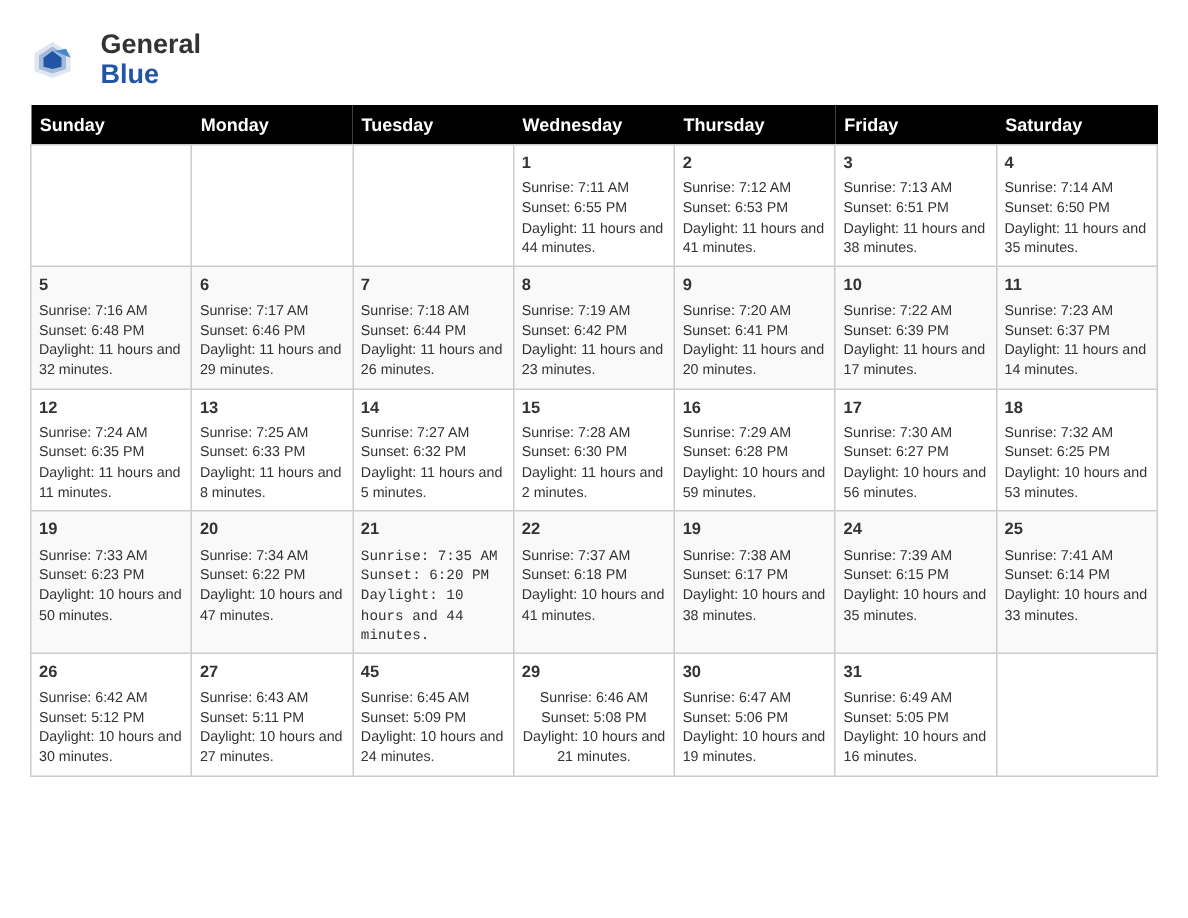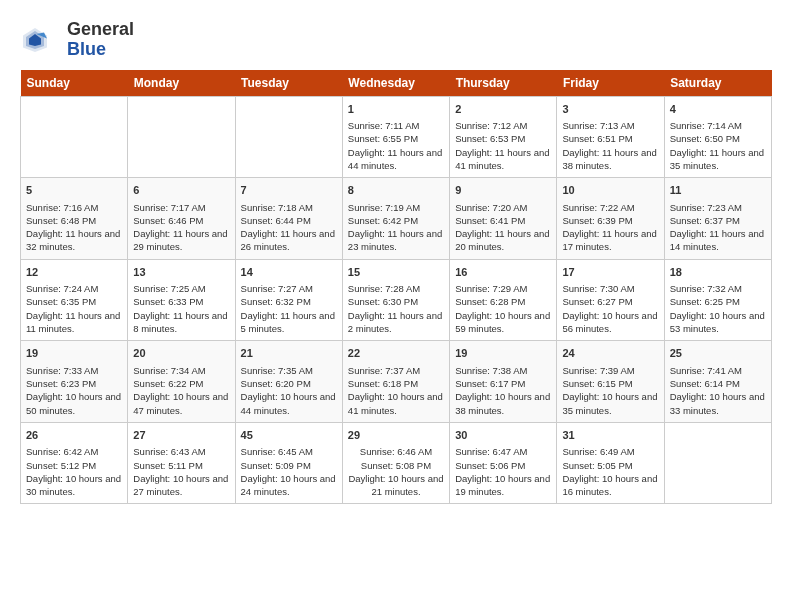--- a/index.html
+++ b/index.html
@@ -43,21 +43,21 @@
     .subtitle {
       font-size: 14px;
       color: #555;
     }
     table {
       width: 100%;
       border-collapse: collapse;
       font-size: 10.5px;
     }
     thead tr th {
-      background-color: #c2410c;
+      background-color: #000000;
       color: #fff;
       text-align: left;
       padding: 6px 6px;
       font-size: 12px;
       font-weight: bold;
     }
     tbody tr td {
       border: 1px solid #ccc;
       vertical-align: top;
       padding: 5px 5px;
@@ -243,21 +243,21 @@
 Daylight: 10 hours and 50 minutes.</div>
         </td>
         <td>
           <span class="day-number">20</span>
           <div class="day-info" style="white-space: pre-line;">Sunrise: 7:34 AM
 Sunset: 6:22 PM
 Daylight: 10 hours and 47 minutes.</div>
         </td>
         <td>
           <span class="day-number">21</span>
-          <div class="day-info" style="white-space: pre-line;">Sunrise: 7:35 AM
+          <div class="day-info" style="white-space: pre-line; font-family: Liberation Mono, monospace;">Sunrise: 7:35 AM
 Sunset: 6:20 PM
 Daylight: 10 hours and 44 minutes.</div>
         </td>
         <td>
           <span class="day-number">22</span>
           <div class="day-info" style="white-space: pre-line;">Sunrise: 7:37 AM
 Sunset: 6:18 PM
 Daylight: 10 hours and 41 minutes.</div>
         </td>
         <td>

